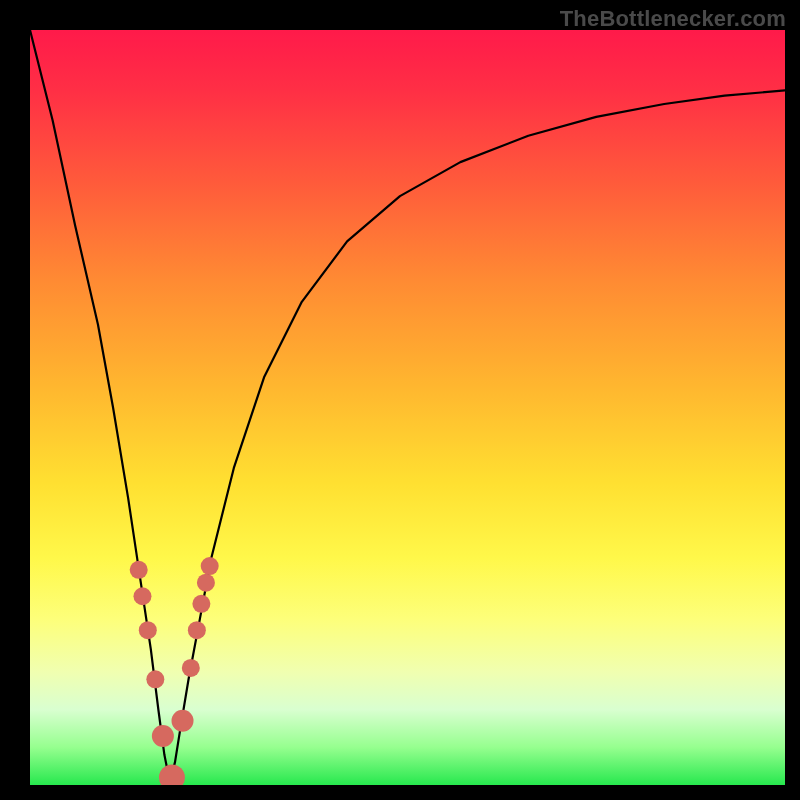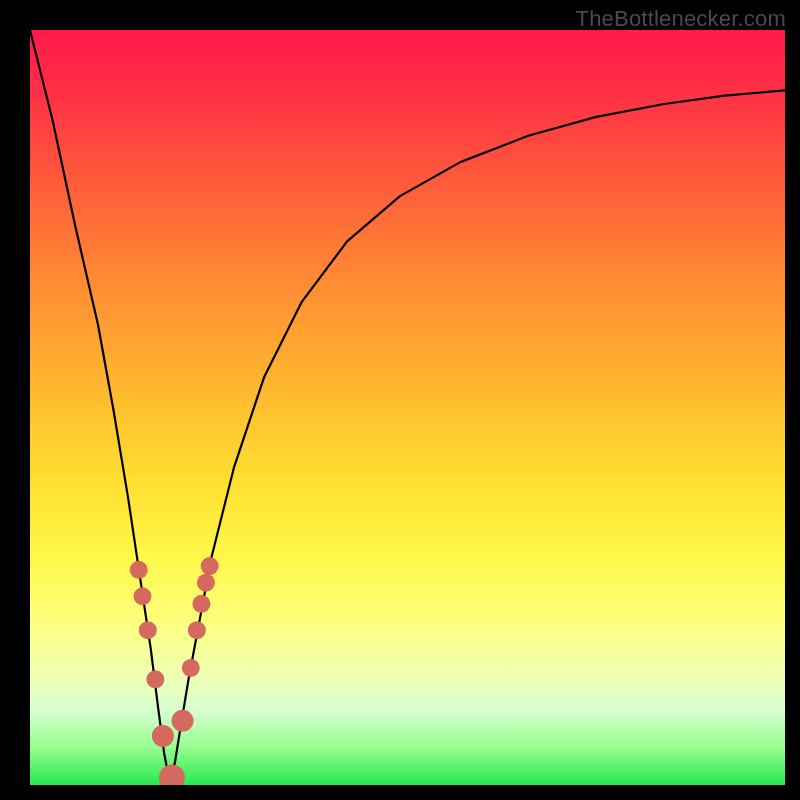--- a/index.html
+++ b/index.html
@@ -44,20 +44,21 @@
     );
   }
   .watermark {
     position: absolute;
     top: 6px;
     right: 14px;
     color: #4a4a4a;
     font-size: 22px;
     letter-spacing: 0.2px;
     user-select: none;
+    font-weight: bold;
   }
   svg.curve {
     position: absolute;
     left: 0; top: 0;
     width: 755px; height: 755px;
   }
   .curve-line {
     fill: none;
     stroke: #000;
     stroke-width: 2.2;

